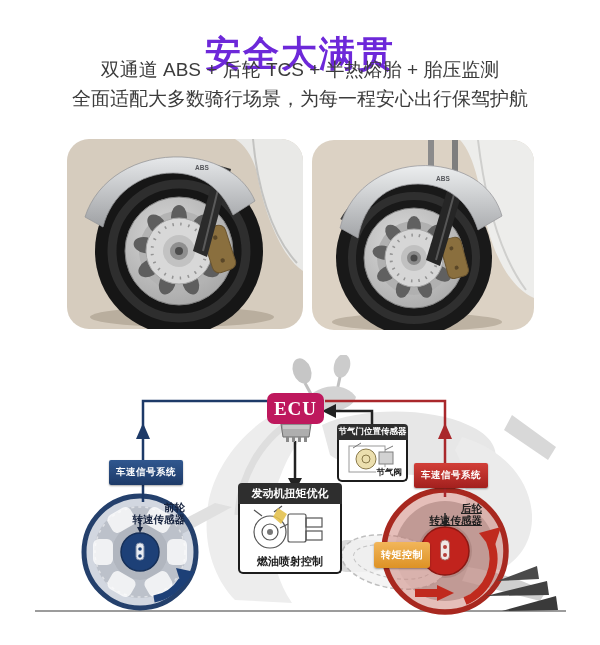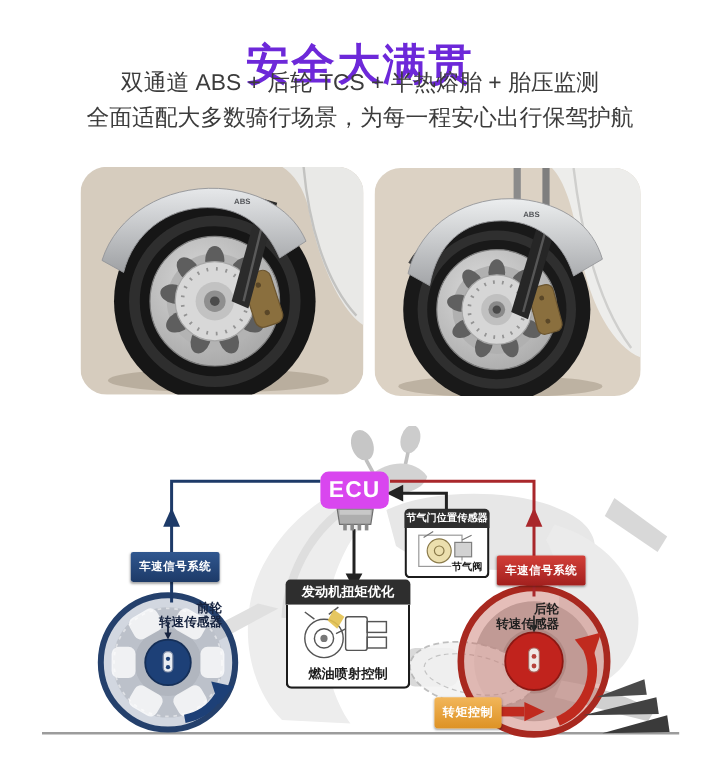--- a/index.html
+++ b/index.html
@@ -20,23 +20,23 @@
   .subtitle p{margin:0;}
   
   .photo{position:absolute;border-radius:22px;overflow:hidden;}
   .photo svg{display:block;}
   #photo-left{left:67px;top:139px;width:236px;height:190px;}
   #photo-right{left:312px;top:140px;width:222px;height:190px;}
   
   #diagram{position:absolute;left:0;top:355px;width:600px;height:290px;}
   #diagram svg.layer{position:absolute;left:0;top:0;}
   .ecu{
-    position:absolute;left:267px;top:38px;width:57px;height:31px;background:#d946ef;
+    position:absolute;left:267px;top:38px;width:57px;height:31px;background:#be185d;
     border-radius:7px;color:#fff;font-size:19px;font-weight:700;text-align:center;
-    line-height:31px;z-index:6;letter-spacing:1px;
+    line-height:31px;z-index:6;letter-spacing:1px;font-family:Liberation Serif, serif;
   }
   .connector{position:absolute;left:279px;top:68px;z-index:5;}
   .sysbox{position:absolute;z-index:6;}
   .sysbox .hd{
     background:#2e2e2e;color:#fff;text-align:center;font-weight:700;
     border-radius:4px 4px 0 0;white-space:nowrap;
   }
   .sysbox .bd{
     background:#fff;border:2px solid #1c1c1c;border-top:none;
     border-radius:0 0 5px 5px;position:relative;
@@ -55,27 +55,27 @@
     position:absolute;left:0;right:0;bottom:3px;text-align:center;
     font-size:11px;font-weight:700;color:#1c1c1c;
   }
   .badge{
     position:absolute;z-index:7;color:#fff;font-size:9.5px;font-weight:700;
     padding:6px 7px;border-radius:2px;white-space:nowrap;letter-spacing:.5px;
     box-shadow:0 1px 2px rgba(0,0,0,.35);
   }
   #badge-left{left:109px;top:105px;background:linear-gradient(#30578f,#1d3a68);}
   #badge-right{left:414px;top:108px;background:linear-gradient(#d23f38,#a3201e);}
-  #badge-torque{left:362px;top:187px;background:linear-gradient(#f2b65a,#dd9225);border-radius:3px;font-size:10px;margin-top:39px;}
+  #badge-torque{left:374px;top:187px;background:linear-gradient(#f2b65a,#dd9225);border-radius:3px;font-size:10px;}
   .wheel-label{
     position:absolute;z-index:7;width:90px;text-align:right;
     font-size:10.5px;font-weight:700;line-height:12px;
   }
   #label-front{left:95px;top:146px;color:#16233f;}
-  #label-rear{left:376px;top:147px;color:#1f1f1f;}
+  #label-rear{left:392px;top:147px;color:#1f1f1f;text-decoration:underline;}
 </style>
 </head>
 <body>
 
 <div id="stage">
 
   <h1 class="title">安全大满贯</h1>
   <div class="subtitle">
     <p>双通道 ABS + 后轮 TCS + 半热熔胎 + 胎压监测</p>
     <p>全面适配大多数骑行场景，为每一程安心出行保驾护航</p>

